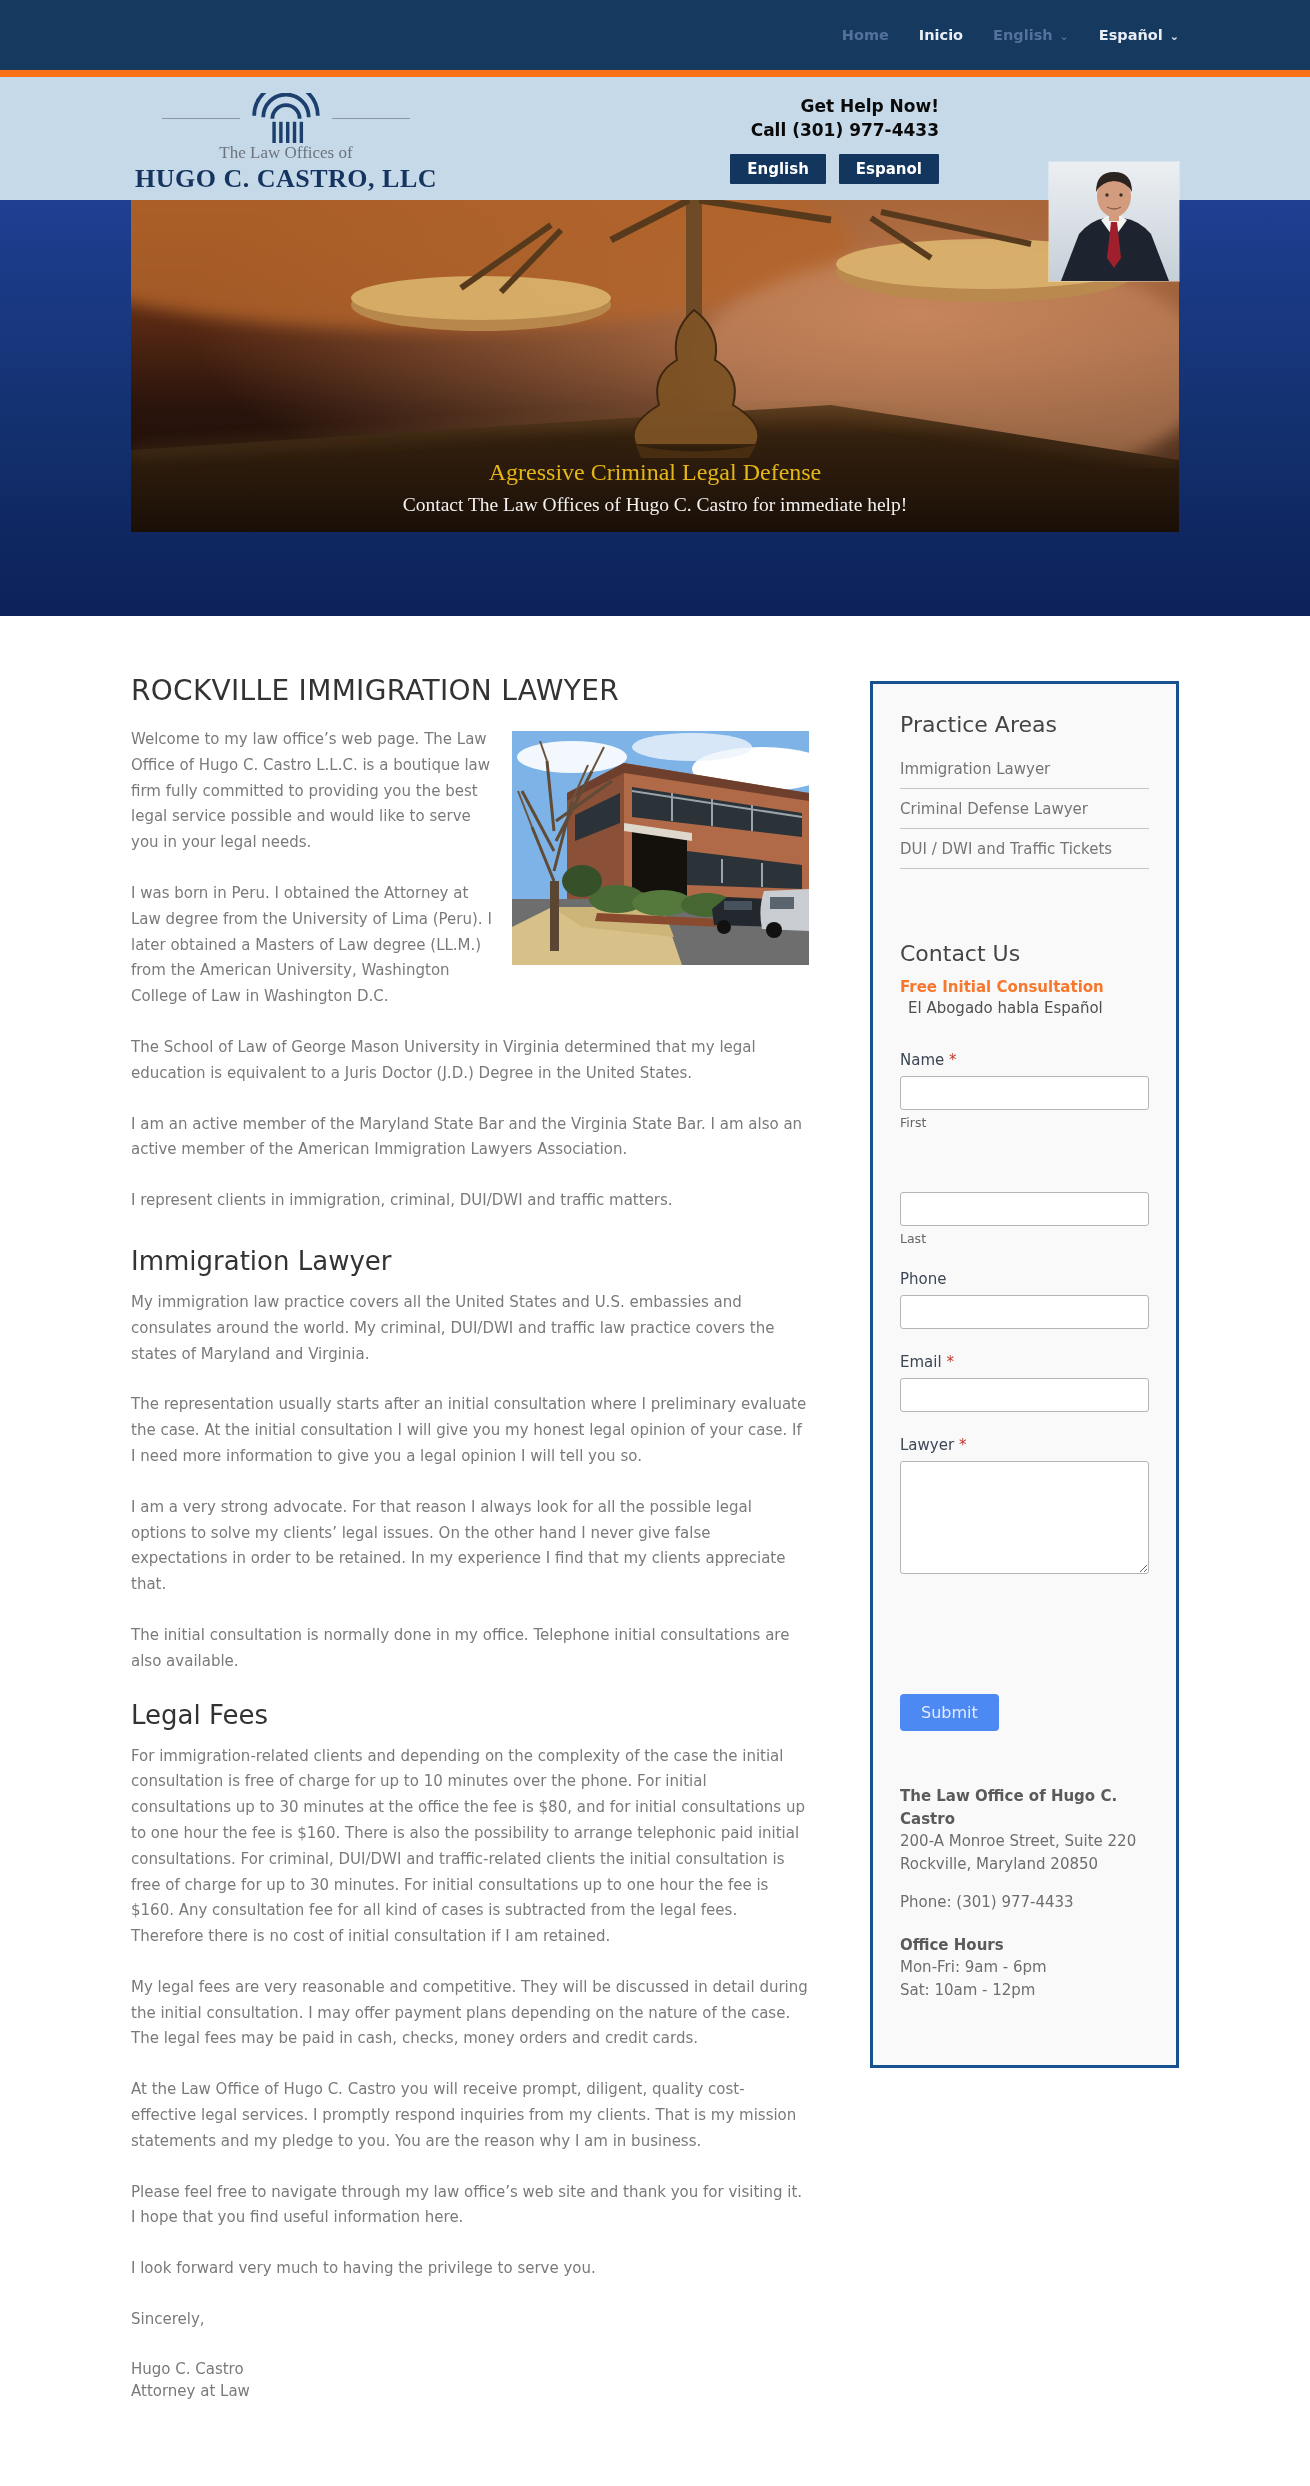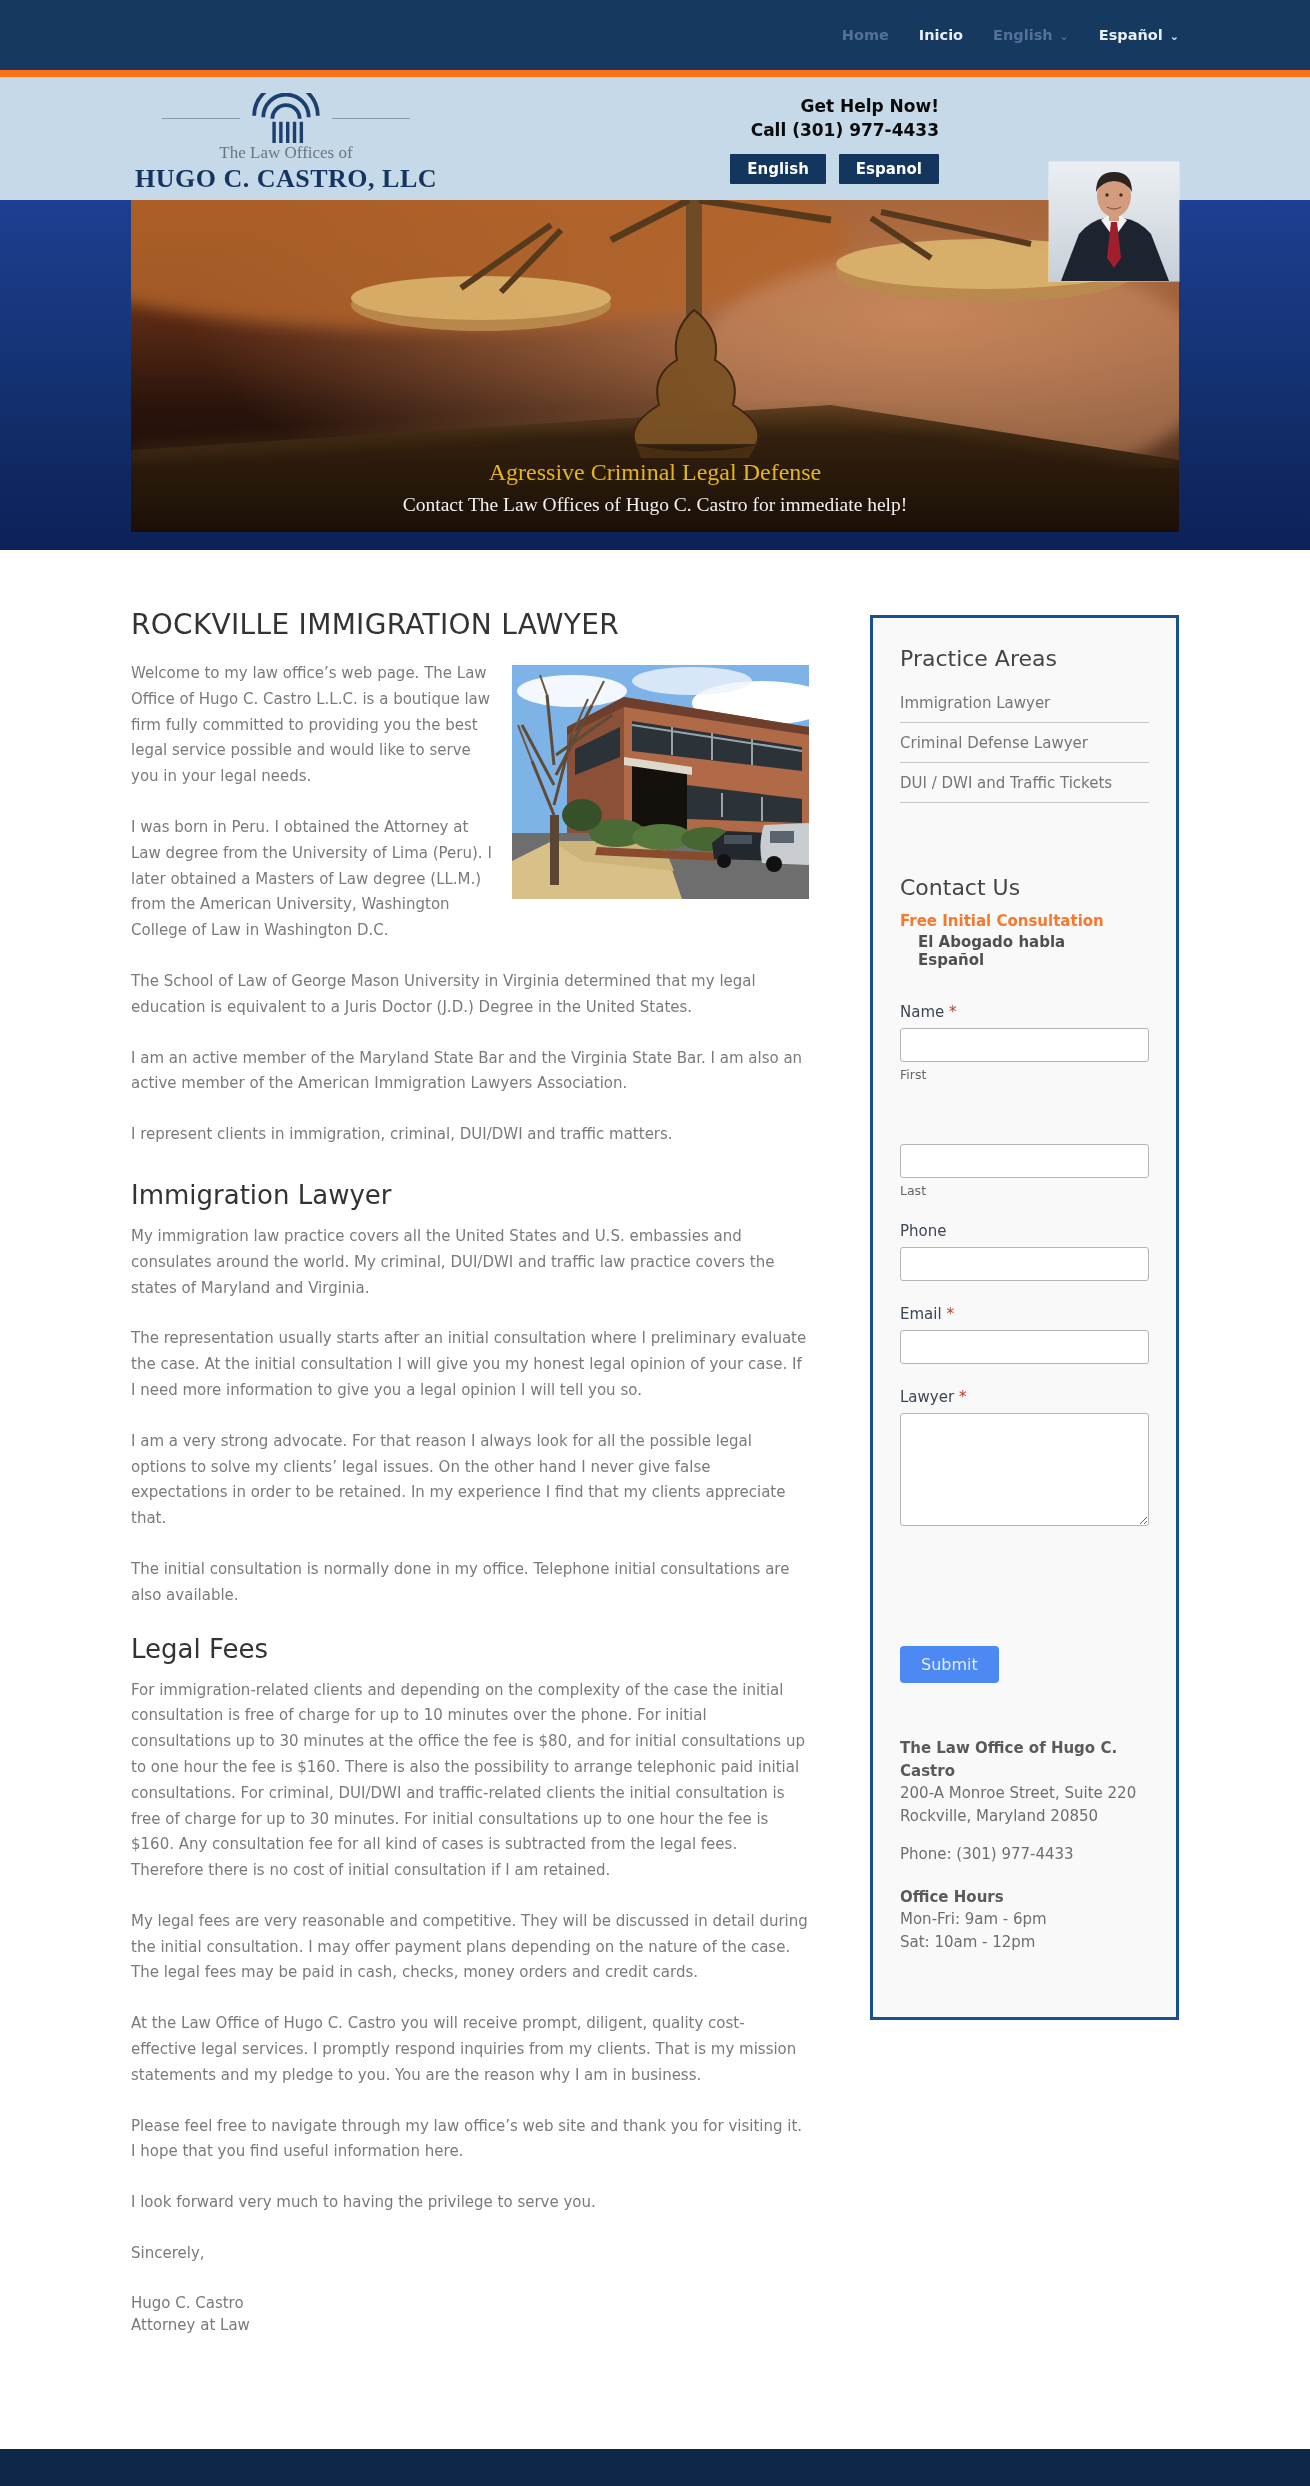--- a/index.html
+++ b/index.html
@@ -24,21 +24,21 @@
   .logo-line { width:78px; height:1px; background:#8a98a6; }
   .logo-subtitle { font-family:"Liberation Serif","DejaVu Serif",serif; font-size:17px; color:#6e747c; margin-top:0px; }
   .logo-title { font-family:"Liberation Serif","DejaVu Serif",serif; font-size:26px; font-weight:bold; color:#15345f; letter-spacing:0.5px; margin-top:1px; }
   .header-cta { margin-left:auto; margin-right:240px; margin-top:18px; text-align:right; }
   .cta-line { font-size:17px; font-weight:bold; color:#0a0a0a; line-height:1.4; }
   .cta-buttons { display:flex; gap:13px; justify-content:flex-end; margin-top:11px; }
   .lang-btn { background:#13365f; color:#fff; font-size:15px; font-weight:bold; padding:6px 17px; border:none; border-radius:1px; cursor:pointer; font-family:inherit; }
   .attorney-photo { position:absolute; right:0; bottom:-81px; width:130px; height:119px; z-index:5; box-shadow:0 0 0 1px rgba(255,255,255,0.35); }
 
   
-  .hero { height:350px; background:linear-gradient(180deg,#1e3f92 0%,#13306e 55%,#0c2158 100%); }
+  .hero { height:416px; background:linear-gradient(180deg,#1e3f92 0%,#13306e 55%,#0c2158 100%); }
   .hero .container { height:100%; }
   .hero-photo { position:relative; width:1048px; height:332px; overflow:hidden; }
   .hero-text { position:absolute; left:0; right:0; bottom:16px; text-align:center; font-family:"Liberation Serif","DejaVu Serif",serif; }
   .hero-title { font-size:24px; color:#e5b618; margin-bottom:8px; }
   .hero-subtitle { font-size:19.5px; color:#f2f2f2; }
 
   
   .main { padding:58px 0 112px; }
   .main .container { display:flex; gap:61px; align-items:flex-start; }
   .article { width:678px; }
@@ -48,21 +48,21 @@
   .building-photo { float:right; width:297px; height:234px; margin:4px 0 14px 16px; }
   .signature p { margin:0 0 25px; }
   .sig-block { font-size:15px; color:#7a7a7a; line-height:1.5; }
 
   
   .sidebar { width:309px; border:3px solid #17518f; background:#f9f9f9; padding:28px 27px 64px; margin-top:7px; }
   .sidebar h3 { font-size:22px; font-weight:500; color:#454545; margin:0 0 12px; }
   .practice-list { list-style:none; margin:0 0 72px; padding:0; }
   .practice-list li { font-size:15px; color:#757575; padding:11px 0 10px; border-bottom:1px solid #c4c4c4; cursor:pointer; }
   .free-consult { color:#f7772d; font-weight:bold; font-size:15px; margin:4px 0 3px; }
-  .habla { color:#4f4f4f; font-weight:bold; font-size:15px; margin:0 18px 34px; }
+  .habla { color:#4f4f4f; font-weight:normal; font-size:15px; margin:0 8px 34px; }
   .f-label { font-size:15px; color:#3c4654; margin:0 0 7px; }
   .req { color:#c0392b; }
   .f-input { width:100%; height:34px; border:1px solid #b5b5b5; border-radius:3px; background:#fff; padding:4px 8px; font-family:inherit; font-size:14px; }
   .f-sub { font-size:12.5px; color:#666; margin:5px 0 0; }
   .gap-lg { height:62px; }
   .gap-md { height:24px; }
   .f-textarea { width:100%; height:113px; border:1px solid #b5b5b5; border-radius:3px; background:#fff; padding:6px 8px; font-family:inherit; font-size:14px; resize:both; }
   .submit-btn { margin-top:116px; background:#4d89f2; color:#e0ebff; border:none; border-radius:4px; padding:9px 21px; font-size:16px; cursor:pointer; font-family:inherit; }
   .addr { margin-top:54px; font-size:15px; color:#6e6e6e; line-height:1.5; }
   .addr .bold { font-weight:bold; color:#5a5a5a; }

